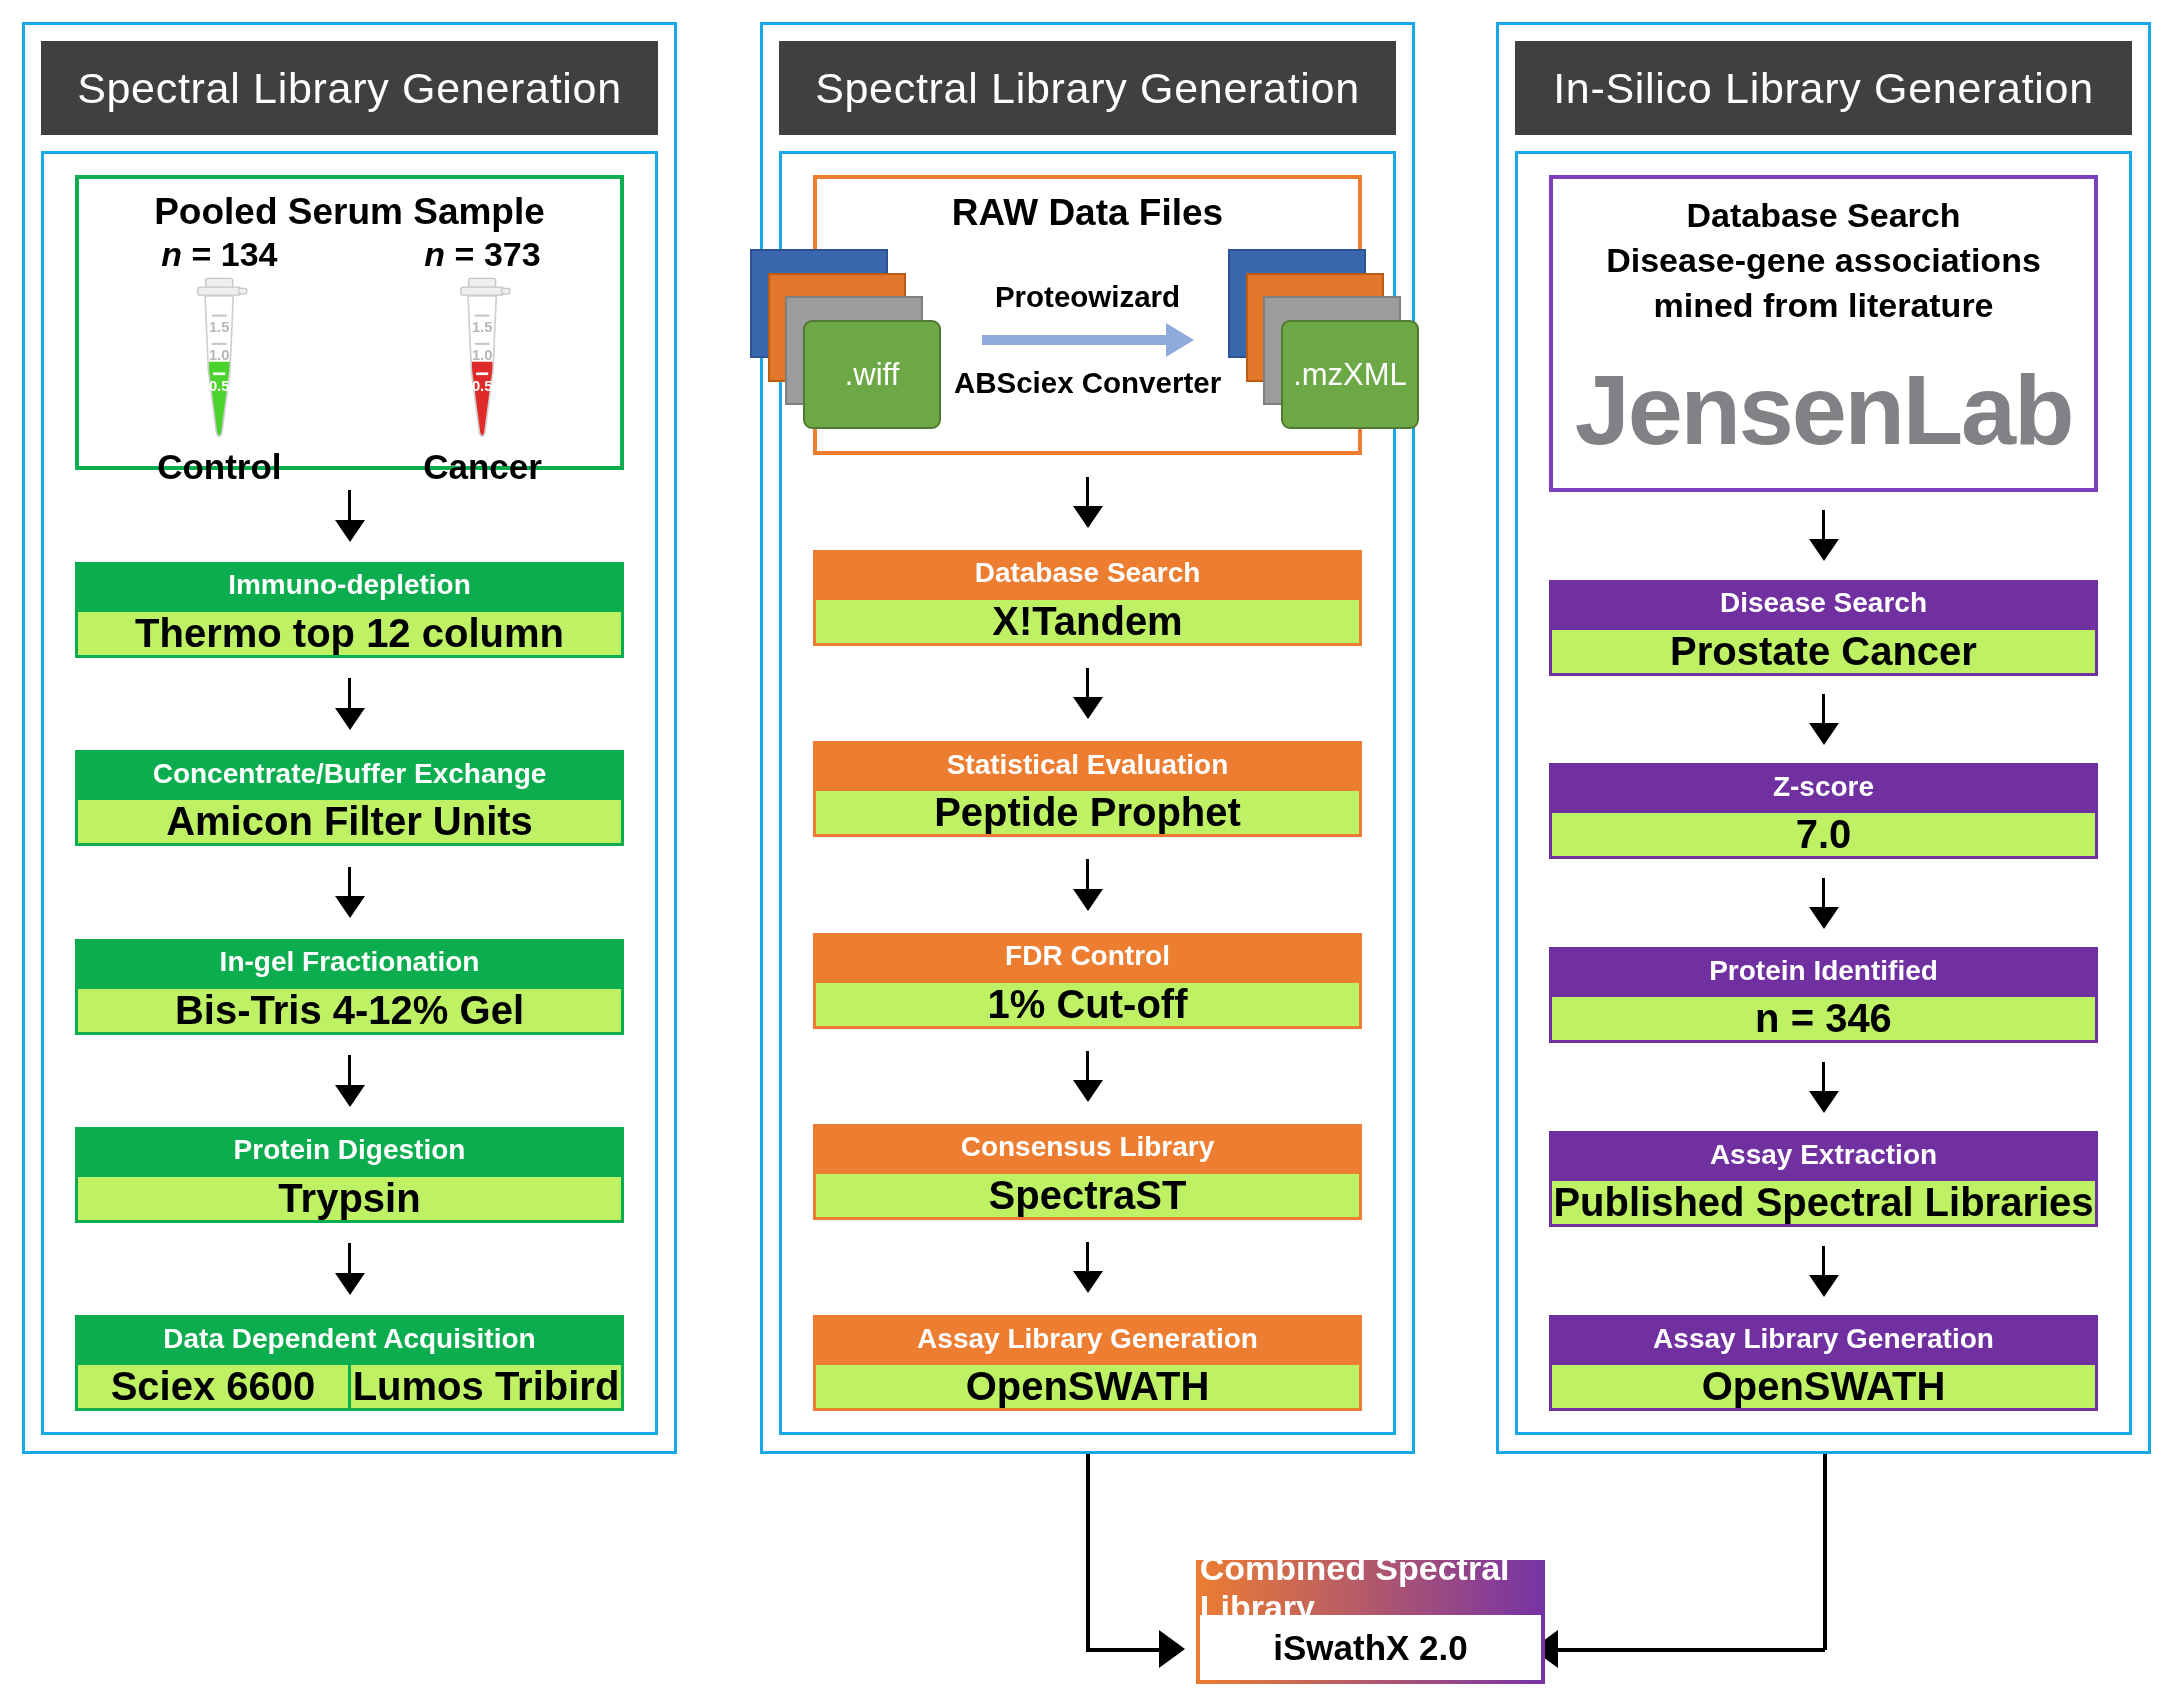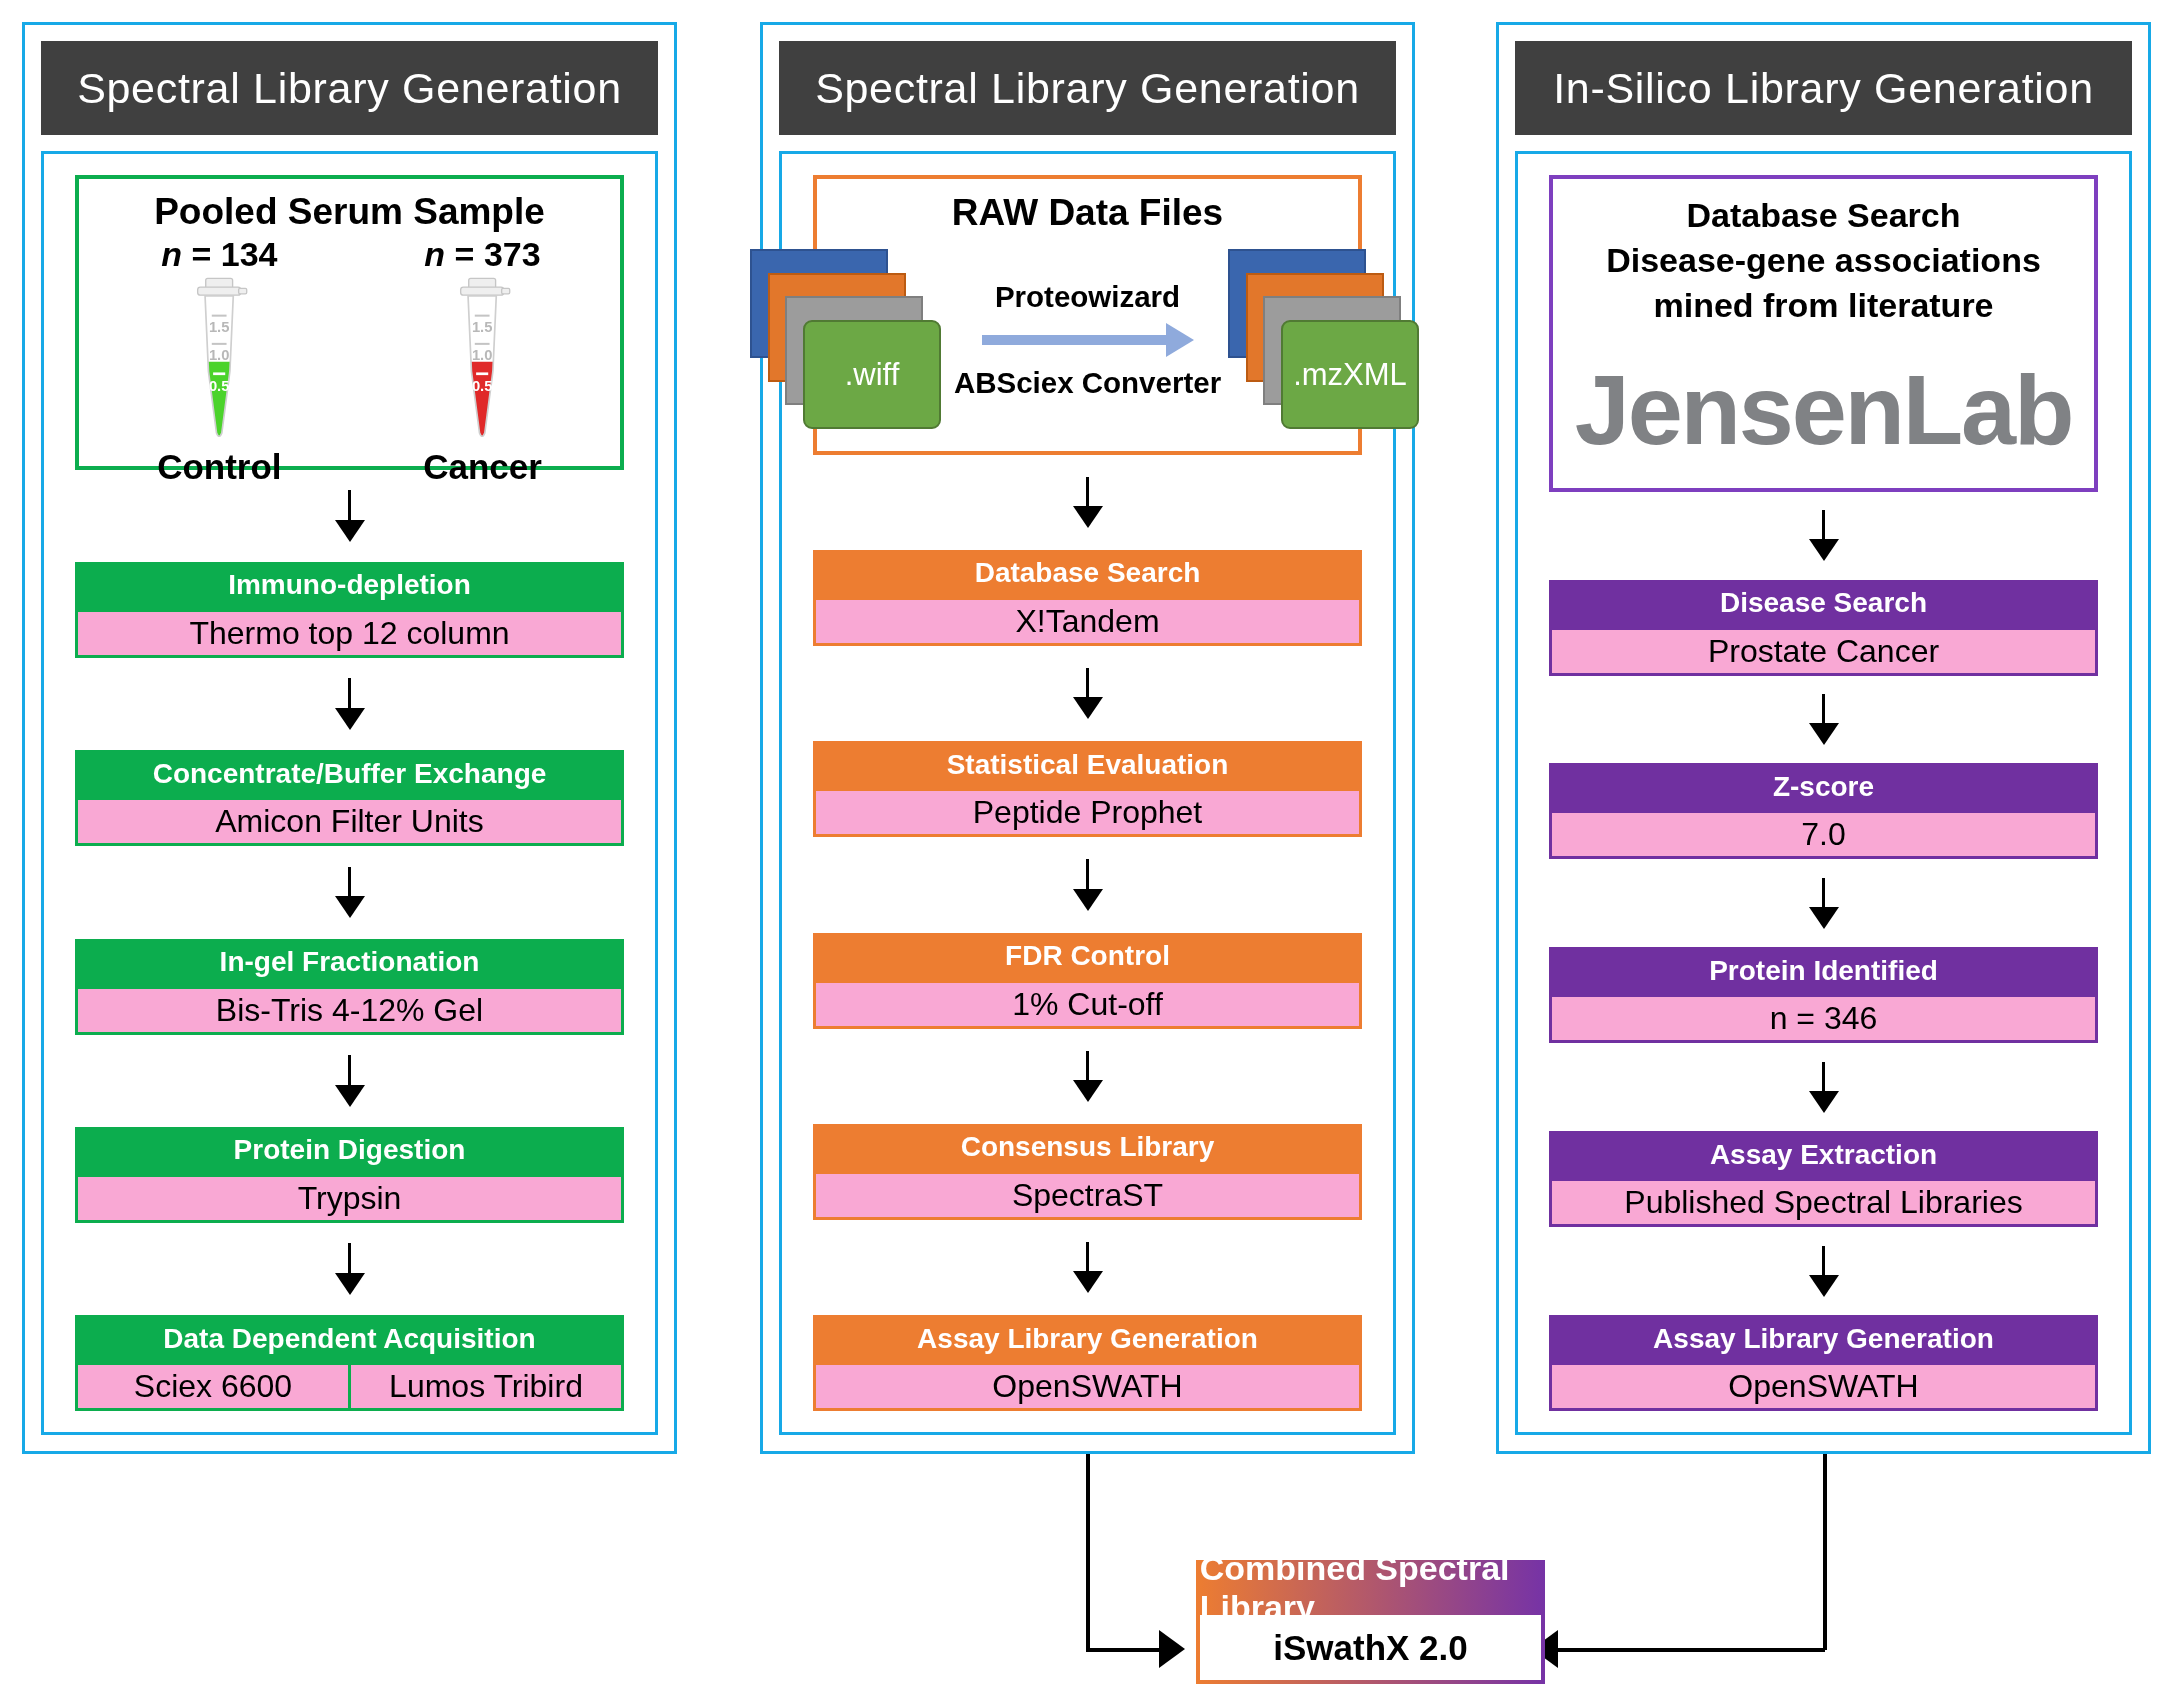--- a/index.html
+++ b/index.html
@@ -60,22 +60,22 @@
                    border-bottom:17.7px solid transparent;border-left:28px solid #8FAADC;}
 
   
   .jensen-lines{font-size:34px;font-weight:bold;color:#000;text-align:center;line-height:1.32;}
   .jensen-logo{font-size:99px;font-weight:bold;color:#808285;letter-spacing:-2.2px;margin-top:25px;}
 
   
   .step{flex:none;}
   .step-header{background:var(--acc);color:#fff;font-size:28px;font-weight:bold;
                height:47px;display:flex;align-items:center;justify-content:center;}
-  .step-body{border:3.7px solid var(--acc);box-sizing:border-box;background:#f9a8d4;height:49px;
-             font-size:32px;font-weight:normal;color:#000;
+  .step-body{border:3.7px solid var(--acc);box-sizing:border-box;background:#bef264;height:49px;
+             font-size:40px;font-weight:bold;color:#000;
              display:flex;align-items:center;justify-content:center;}
   .step-body.split{padding:0;}
   .split .cell{flex:1;height:100%;display:flex;align-items:center;justify-content:center;}
   .split .cell-r{border-left:3.7px solid var(--acc);}
 
   
   .arrow{flex:none;align-self:center;display:flex;flex-direction:column;align-items:center;}
   .arrow .stem{width:3.7px;height:29.5px;background:#000;}
   .arrow .head{width:0;height:0;border-left:15.5px solid transparent;
                border-right:15.5px solid transparent;border-top:22px solid #000;}

